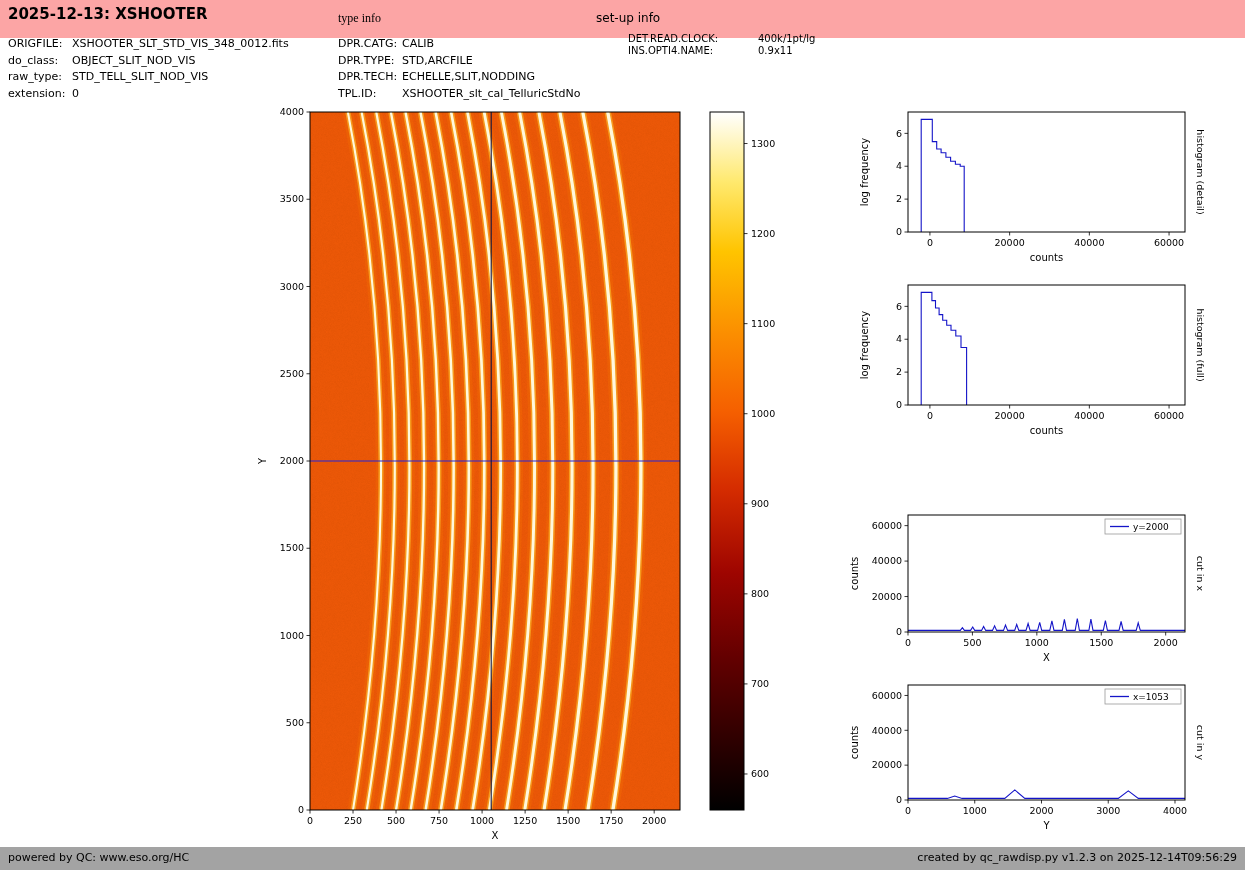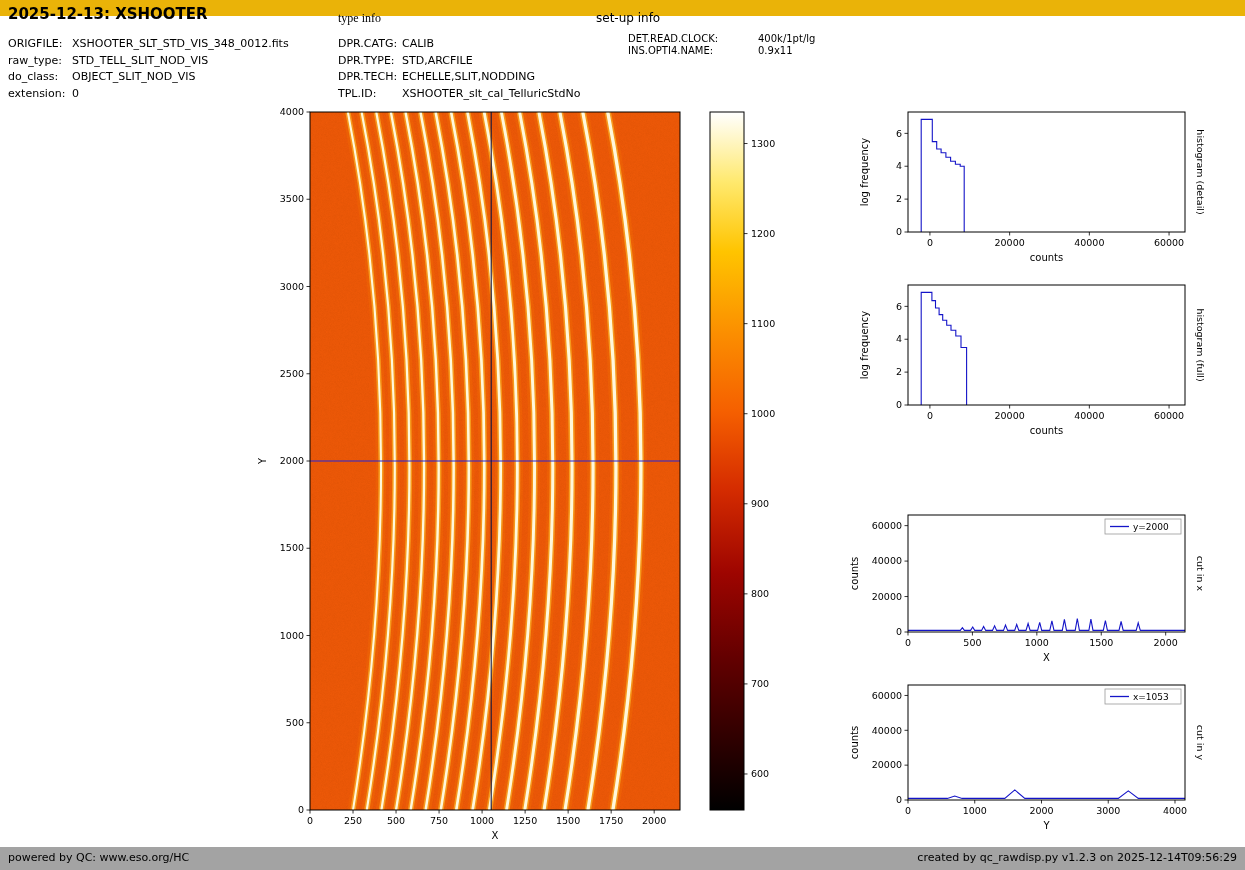--- a/index.html
+++ b/index.html
@@ -1,20 +1,20 @@
 <!DOCTYPE html>
 <html><head>
 <meta charset="utf-8">
 <style>
   html,body{margin:0;padding:0;}
   body{
     width:1245px;height:870px;position:relative;overflow:hidden;
     background:#ffffff;font-family:"DejaVu Sans",sans-serif;color:#000;
   }
-  .header-bar{position:absolute;left:0;top:0;width:1245px;height:16px;background:#eab308;}
+  .header-bar{position:absolute;left:0;top:0;width:1245px;height:38px;background:#fca5a5;}
   .page-title{position:absolute;left:8px;top:5px;font-size:15px;font-weight:bold;}
   .section-head{position:absolute;top:11px;font-size:12px;}
   #type-info-head{left:338px;font-family:Liberation Serif, serif;}
   #setup-info-head{left:596px;}
   .meta-col{position:absolute;font-size:11px;}
   #file-info{left:8px;top:36px;}
   #type-info{left:338px;top:36px;}
   #setup-info{left:628px;top:33px;font-size:10px;}
   .meta-row{display:flex;line-height:16.5px;white-space:nowrap;}
   #setup-info .meta-row{line-height:11.5px;align-items:center;}
@@ -35,26 +35,26 @@
   <span class="section-head" id="type-info-head">type info</span>
   <span class="section-head" id="setup-info-head">set-up info</span>
 </div>
 
 <div class="meta-col" id="file-info">
     <div class="meta-row">
       <span class="meta-label">ORIGFILE:</span>
       <span class="meta-value">XSHOOTER_SLT_STD_VIS_348_0012.fits</span>
     </div>
     <div class="meta-row">
+      <span class="meta-label">do_class:</span>
+      <span class="meta-value">OBJECT_SLIT_NOD_VIS</span>
+    </div>
+    <div class="meta-row">
       <span class="meta-label">raw_type:</span>
       <span class="meta-value">STD_TELL_SLIT_NOD_VIS</span>
-    </div>
-    <div class="meta-row">
-      <span class="meta-label">do_class:</span>
-      <span class="meta-value">OBJECT_SLIT_NOD_VIS</span>
     </div>
     <div class="meta-row">
       <span class="meta-label">extension:</span>
       <span class="meta-value">0</span>
     </div>
   </div>
 <div class="meta-col" id="type-info">
     <div class="meta-row">
       <span class="meta-label">DPR.CATG:</span>
       <span class="meta-value">CALIB</span>

